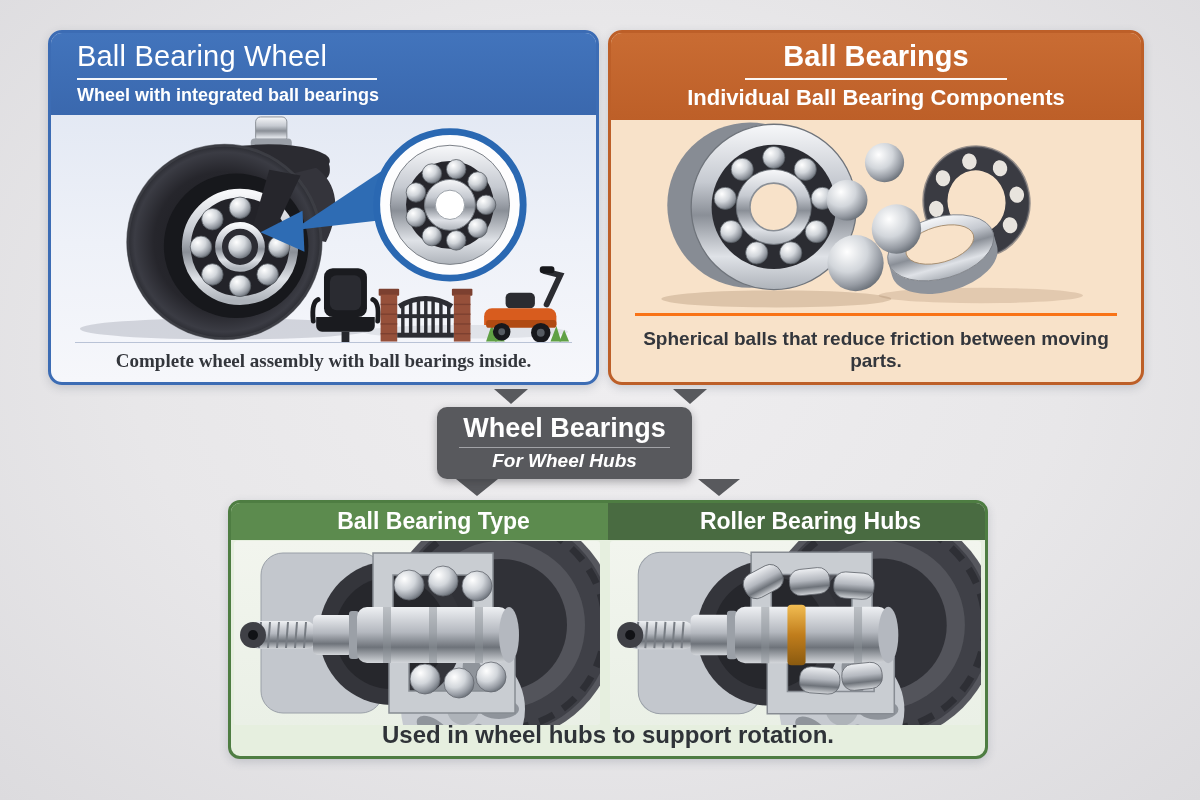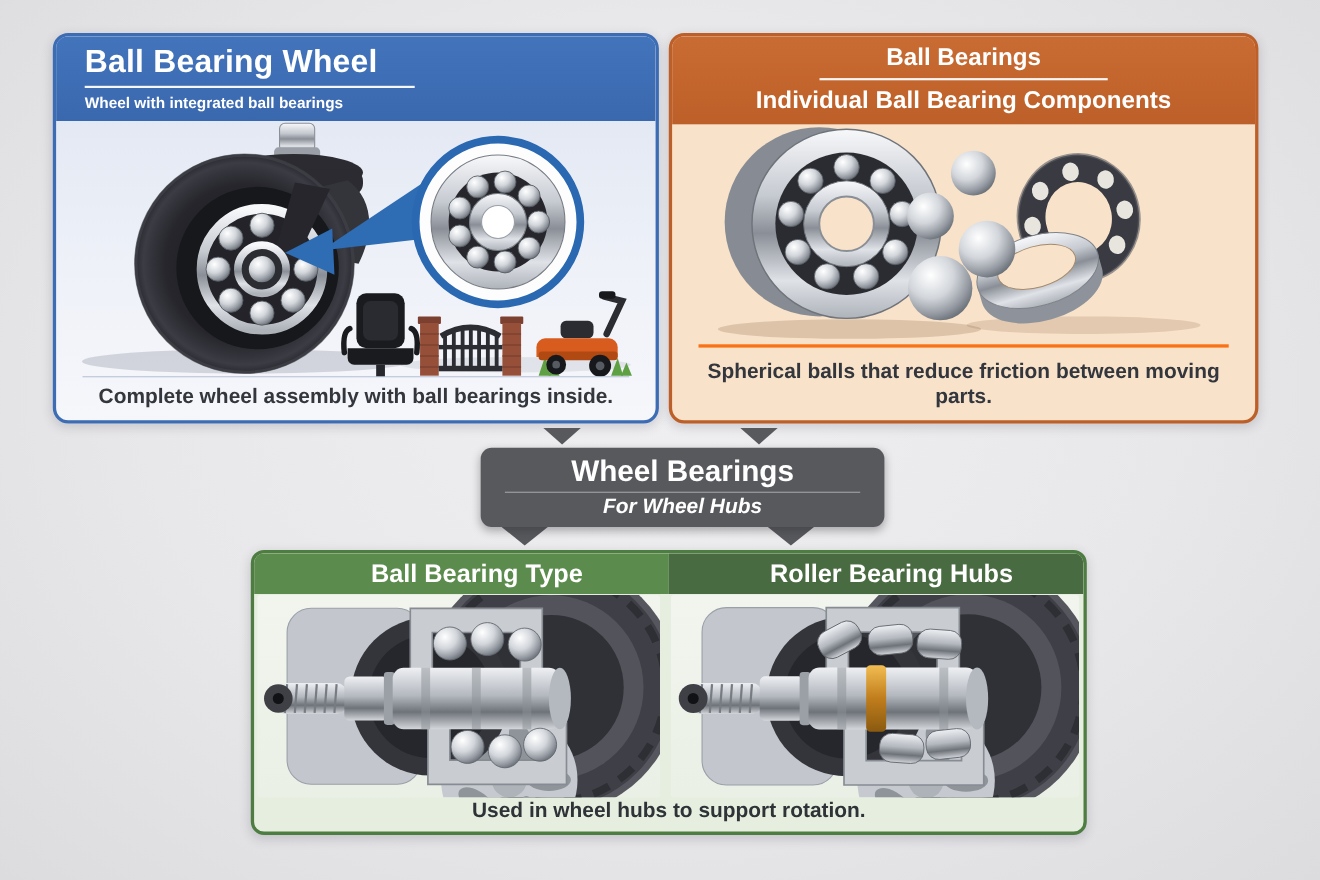--- a/index.html
+++ b/index.html
@@ -9,39 +9,39 @@
     background:radial-gradient(ellipse at 50% 45%, #efeef0 0%, #e8e7e9 55%, #dcdbde 100%);
     position:relative;
   }
   .stage{position:absolute;inset:0;}
   .panel{position:absolute;border-radius:14px;display:flex;flex-direction:column;
     box-shadow:0 3px 10px rgba(60,70,90,.20);overflow:hidden;}
   
   .panel-wheel{left:48px;top:30px;width:545px;height:349px;border:3px solid #3c6cb4;
     background:linear-gradient(180deg,#dde4f1 0%,#eef1f8 60%,#f6f7fb 100%);}
   .panel-wheel .hdr{background:linear-gradient(180deg,#4274bc,#3a68ae);color:#fff;padding:7px 26px 9px;}
-  .panel-wheel .hdr .title{font-size:29px;font-weight:700;letter-spacing:.2px;line-height:1.12;}
+  .panel-wheel .hdr .title{font-size:29px;font-weight:400;letter-spacing:.2px;line-height:1.12;}
   .panel-wheel .hdr .rule{width:300px;height:2px;background:rgba(255,255,255,.95);margin:6px 0 5px;}
-  .panel-wheel .hdr .subtitle{font-size:14px;font-weight:700;}
+  .panel-wheel .hdr .subtitle{font-size:18px;font-weight:700;}
   
   .panel-bearings{left:608px;top:30px;width:530px;height:349px;border:3px solid #bd5f28;
     background:#f8e2c9;}
   .panel-bearings .hdr{background:linear-gradient(180deg,#c96c33,#bd5f28);color:#fff;
     padding:7px 20px 9px;text-align:center;}
-  .panel-bearings .hdr .title{font-size:22px;font-weight:700;line-height:1.12;}
+  .panel-bearings .hdr .title{font-size:29px;font-weight:700;line-height:1.12;}
   .panel-bearings .hdr .rule{width:262px;height:2px;background:rgba(255,255,255,.95);margin:6px auto 5px;}
   .panel-bearings .hdr .subtitle{font-size:22px;font-weight:700;}
   .body{position:relative;flex:1;}
   .body svg{position:absolute;inset:0;width:100%;height:100%;}
   .cap{font-size:19px;font-weight:700;color:#33363c;text-align:center;
     padding:7px 6px 10px;margin:0 24px;}
-  .cap-blue{border-top:1px solid #b9c3d6;}
+  .cap-blue{border-top:1px solid #b9c3d6;font-family:Liberation Serif, serif;}
   .cap-orange{border-top:3px solid #f97316;padding-top:12px;}
   
-  .connector{position:absolute;left:437px;top:407px;width:367px;height:72px;background:#58595d;
+  .connector{position:absolute;left:437px;top:407px;width:255px;height:72px;background:#58595d;
     border-radius:10px;color:#fff;text-align:center;box-shadow:0 3px 8px rgba(40,40,45,.35);
     display:flex;flex-direction:column;justify-content:center;}
   .connector .title{font-size:27px;font-weight:700;line-height:1.05;}
   .connector .rule{height:1px;background:#a2a3a7;margin:4px 22px 2px;}
   .connector .subtitle{font-size:19px;font-style:italic;font-weight:600;}
   .tri{position:absolute;width:0;height:0;}
   .tri-sm{border-left:17px solid transparent;border-right:17px solid transparent;border-top:15px solid #58595d;}
   .tri-lg{border-left:21px solid transparent;border-right:21px solid transparent;border-top:17px solid #58595d;}
   
   .panel-hub{left:228px;top:500px;width:754px;height:253px;border:3px solid #4e7d42;
@@ -50,21 +50,21 @@
   .panel-hub .hdr-row .half{flex:1;display:flex;align-items:center;justify-content:center;
     color:#fff;font-size:23px;font-weight:700;padding-left:28px;}
   .half-ball{background:#5c8b4e;}
   .half-roller{background:#496b41;}
   .hub-body{position:relative;flex:1;}
   .card{position:absolute;top:1px;height:184px;background:linear-gradient(180deg,#f2f5ee,#eaf0e6);
     border-radius:3px;overflow:hidden;}
   .card svg{position:absolute;inset:0;width:100%;height:100%;}
   .card-1{left:3px;width:366px;}
   .card-2{left:379px;width:371px;}
-  .hub-cap{font-size:19px;font-weight:700;color:#2f3338;text-align:center;padding:4px 0 7px;margin-top:44px;}
+  .hub-cap{font-size:24px;font-weight:700;color:#2f3338;text-align:center;padding:4px 0 7px;margin-top:44px;}
 </style>
 </head>
 <body>
 
 <svg width="0" height="0" style="position:absolute" aria-hidden="true">
   <defs>
     <linearGradient id="metalV" x1="0" y1="0" x2="0" y2="1">
       <stop offset="0" stop-color="#f7f8fa"></stop>
         <stop offset=".35" stop-color="#c6cad1"></stop>
       <stop offset=".55" stop-color="#8a8f97"></stop>

